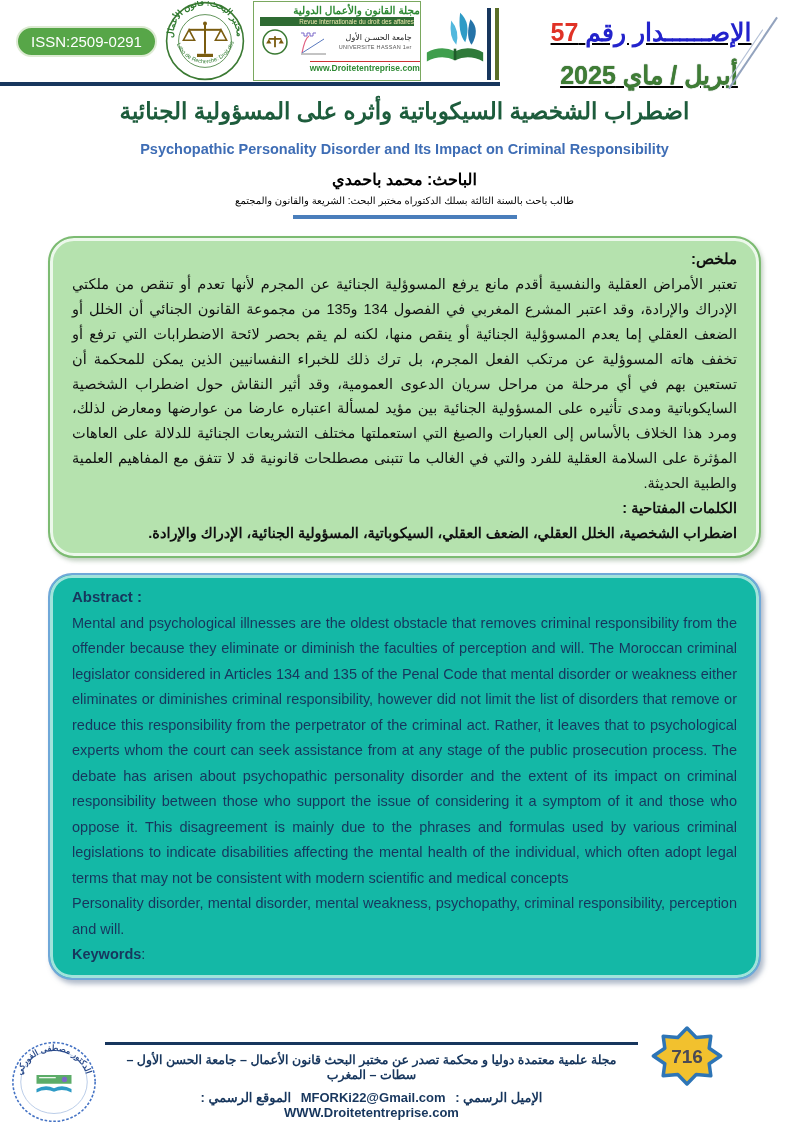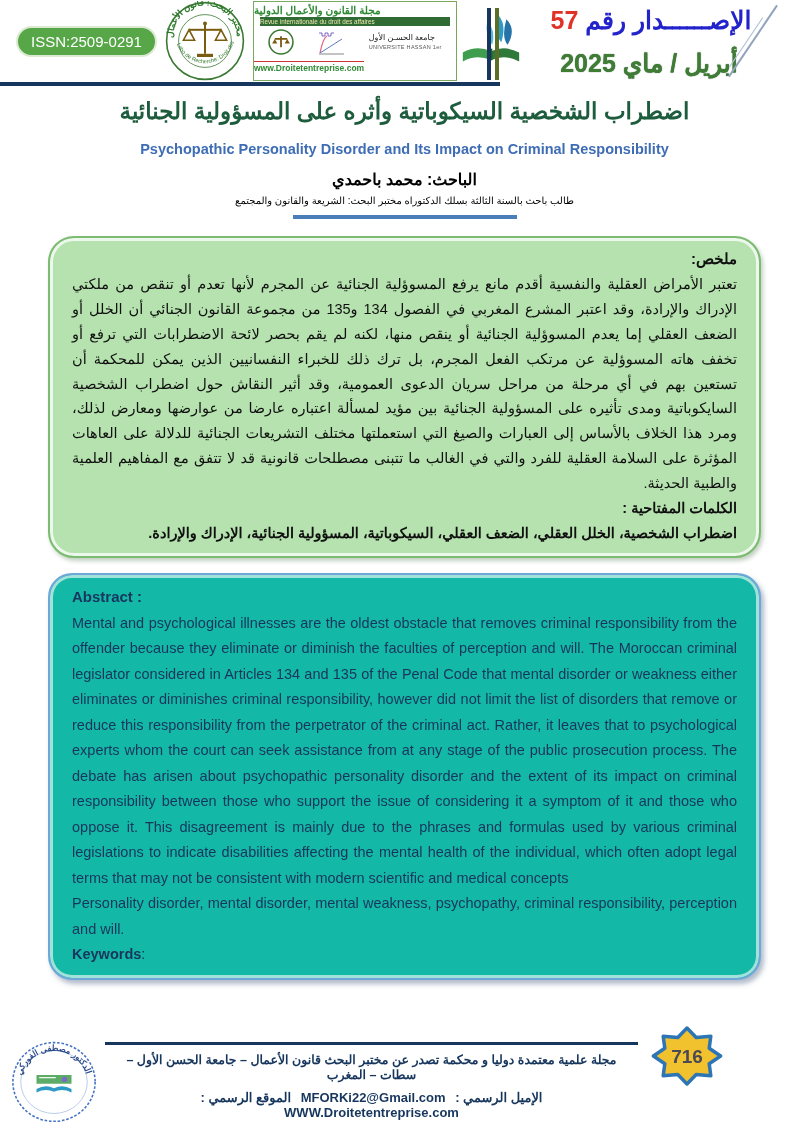--- a/index.html
+++ b/index.html
@@ -17,36 +17,36 @@
     border-bottom:4px solid #17365d;
     display:flex; align-items:center; gap:8px; padding-left:16px;
   }
   .issn-pill {
     background:#57a648; color:#fff; font-weight:normal; font-size:15px;
     padding:5px 13px; border-radius:18px; border:2px solid #dcead2;
     white-space:nowrap;
   }
   .lab-badge { width:80px; height:80px; flex:0 0 auto; }
   .journal-box {
-    width:204px; height:80px; border:1px solid #7aa85f; background:#fff;
-    text-align:left; overflow:hidden; flex:0 0 auto;
+    width:168px; height:80px; border:1px solid #7aa85f; background:#fff;
+    text-align:right; overflow:hidden; flex:0 0 auto;
   }
   .jb-title { color:#2f8a35; font-weight:bold; font-size:10.5px; direction:rtl; padding-top:2px; }
   .jb-sub { background:#2f6b33; color:#f0e8b0; font-size:6.3px; margin:1px 6px; padding:1px 0; }
   .jb-mid { display:flex; align-items:center; justify-content:space-around; padding:1px 3px; }
   .jb-univ { font-size:6.5px; color:#333; line-height:1.3; }
   .jb-univ .ar { font-size:8px; color:#222; direction:rtl; }
   .jb-univ .fr { color:#555; font-size:5.5px; letter-spacing:.3px; }
   .jb-url { color:#2f8a35; font-weight:bold; font-size:8.5px; border-top:1px solid #c33; display:inline-block; padding-top:1px; }
   .book-logo { width:64px; height:78px; flex:0 0 auto; margin-left:-6px; }
   .header-sep {
     position:absolute; left:487px; top:8px; height:72px; width:12px;
     border-left:4px solid #17365d; border-right:4px solid #5a6e28;
   }
-  .header-right { position:absolute; left:505px; top:2px; width:288px; height:88px; text-align:center; }
+  .header-right { position:absolute; left:505px; top:14px; width:288px; height:88px; text-align:center;text-decoration:underline; }
   .issue-line { direction:rtl; font-size:25px; font-weight:bold; color:#2323cc; margin-top:4px; white-space:nowrap; }
   .issue-line .num { color:#e03226; padding-left:4px; }
   .date-line { font-size:25px; font-weight:bold; color:#3f7d35; margin-top:14px; direction:rtl;
                text-shadow:0 0 1px #24512a; }
   .slash {
     position:absolute; left:205px; top:38px; width:86px; height:2px;
     background:#93a3be; transform:rotate(-56deg); transform-origin:center;
   }
   .slash2 {
     position:absolute; left:211px; top:40px; width:60px; height:1px;

